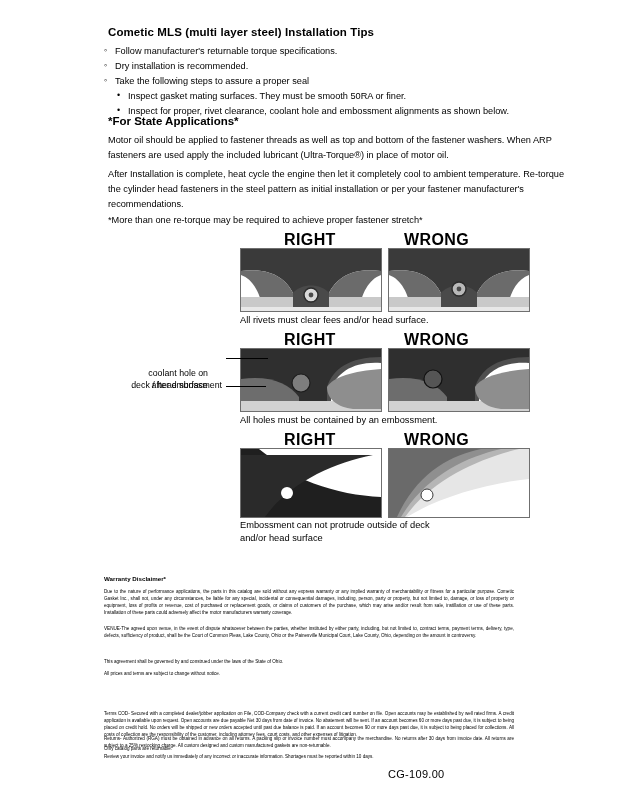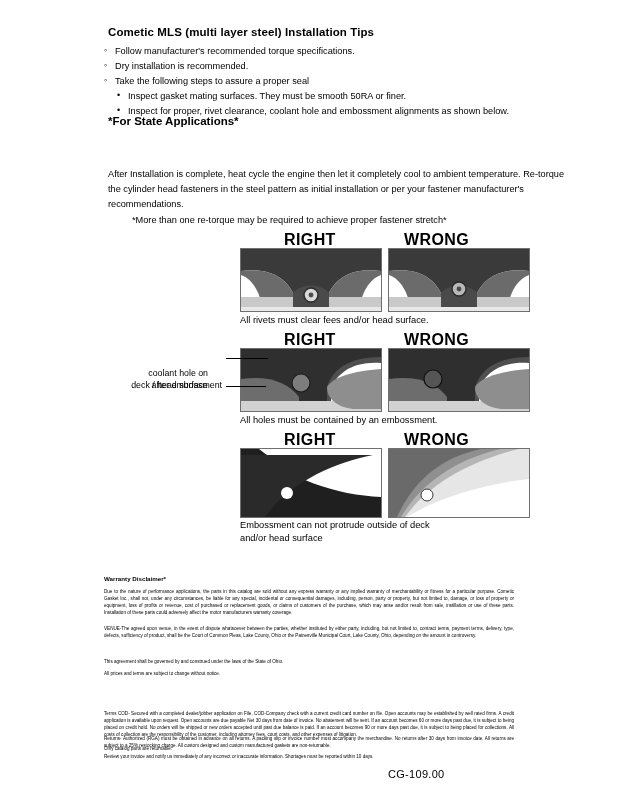--- a/index.html
+++ b/index.html
@@ -72,21 +72,21 @@
   }
   .para {
     position: absolute;
     left: 108px;
     width: 470px;
     font-size: 9.2px;
     line-height: 1.64;
   }
   .para.p1 { top: 133px; }
   .para.p2 { top: 167px; }
-  .para.p3 { top: 213px; margin-left: 24px; }
+  .para.p3 { top: 213px; }
 
   
   .fig-label {
     position: absolute;
     font-size: 16px;
     font-weight: bold;
     letter-spacing: 0.4px;
   }
   .caption {
     position: absolute;
@@ -146,28 +146,29 @@
   }
 </style>
 </head>
 <body>
 
 <div class="page">
 
   <div class="h1">Cometic MLS (multi layer steel) Installation Tips</div>
 
   <div class="bullets">
-    <div class="lvl1">Follow manufacturer's recommended torque specifications.</div>
+    <div class="lvl1">Follow manufacturer's returnable torque specifications.</div>
     <div class="lvl1">Dry installation is recommended.</div>
     <div class="lvl1">Take the following steps to assure a proper seal</div>
     <div class="lvl2">Inspect gasket mating surfaces.  They must be smooth 50RA or finer.</div>
     <div class="lvl2">Inspect for proper, rivet clearance, coolant hole and embossment alignments as shown below.</div>
   </div>
 
   <div class="h2">*For State Applications*</div>
+  <div class="para p1">Motor oil should be applied to fastener threads as well as top and bottom of the fastener washers. When ARP fasteners are used apply the included lubricant (Ultra-Torque®) in place of motor oil.</div>
   <div class="para p2">After Installation is complete, heat cycle the engine then let it completely cool to ambient temperature. Re-torque the cylinder head fasteners in the steel pattern as initial installation or per your fastener manufacturer's recommendations.</div>
   <div class="para p3">*More than one re-torque may be required to achieve proper fastener stretch*</div>
 
   <div class="fig-label" style="left:284px; top:231px;">RIGHT</div>
   <div class="fig-label" style="left:404px; top:231px;">WRONG</div>
 
   <div class="panel" style="left:240px; top:248px; width:140px; height:62px;">
     <svg width="140" height="62" viewBox="0 0 140 62">
       <rect x="0" y="0" width="140" height="62" fill="#ffffff"></rect>
 

